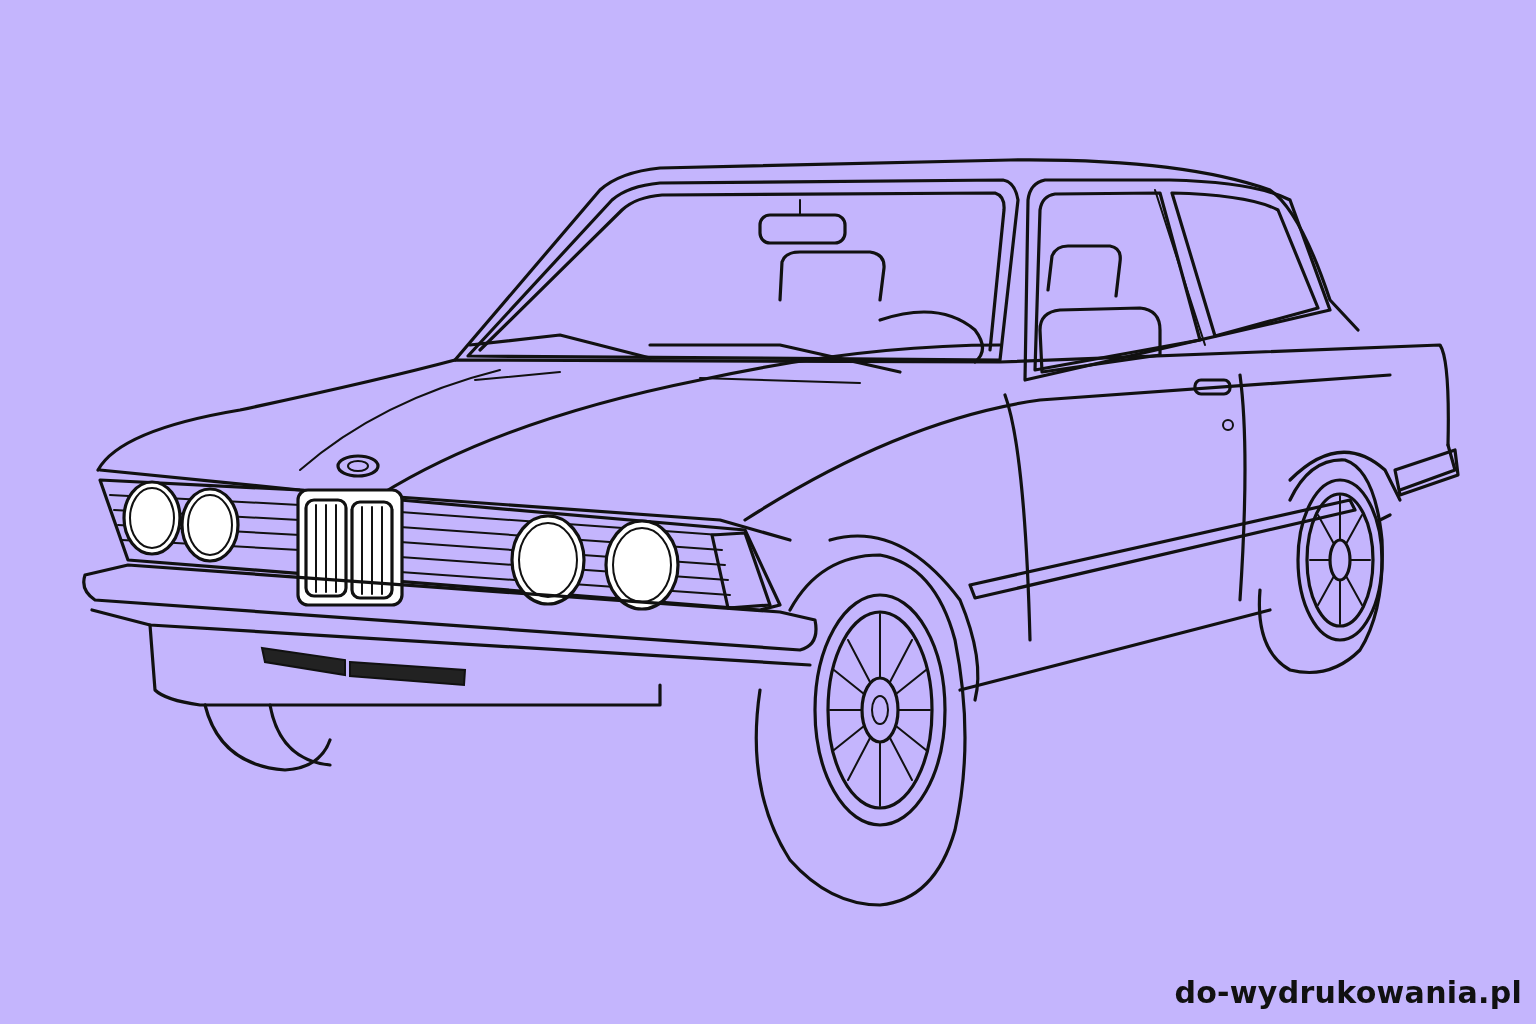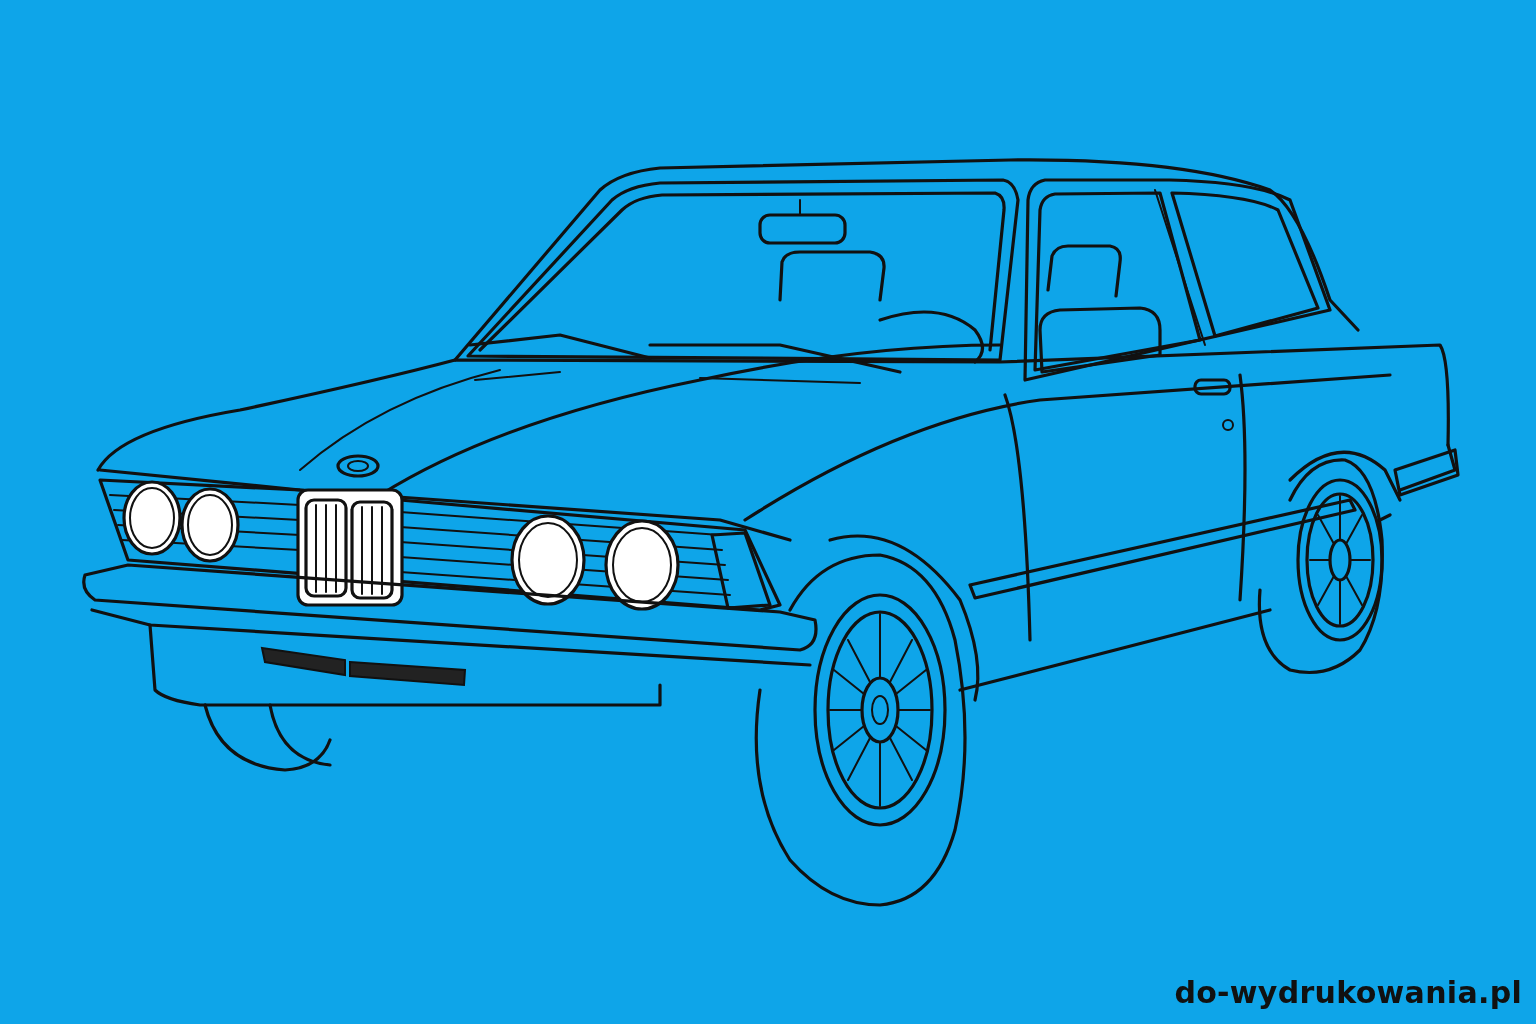--- a/index.html
+++ b/index.html
@@ -1,16 +1,16 @@
 <!DOCTYPE html>
 <html><head>
 <meta charset="utf-8">
 <style>
   html,body{margin:0;padding:0;background:#ffffff;}
-  #stage{position:relative;width:1536px;height:1024px;background:#0ea5e9;overflow:hidden;}
+  #stage{position:relative;width:1536px;height:1024px;background:#c4b5fd;overflow:hidden;}
   svg{position:absolute;left:0;top:0;}
   .ln{fill:none;stroke:#111;stroke-width:3.2;stroke-linecap:round;stroke-linejoin:round;}
   .thin{fill:none;stroke:#111;stroke-width:2;stroke-linecap:round;stroke-linejoin:round;}
   .wfill{fill:#fff;stroke:#111;stroke-width:3.2;stroke-linejoin:round;}
   .dark{fill:#222;stroke:#111;stroke-width:2;}
   #watermark{position:absolute;right:14px;bottom:14px;font-family:"DejaVu Sans",sans-serif;font-weight:bold;font-size:30px;color:#111;letter-spacing:0.3px;}
 </style>
 </head>
 <body>
 

